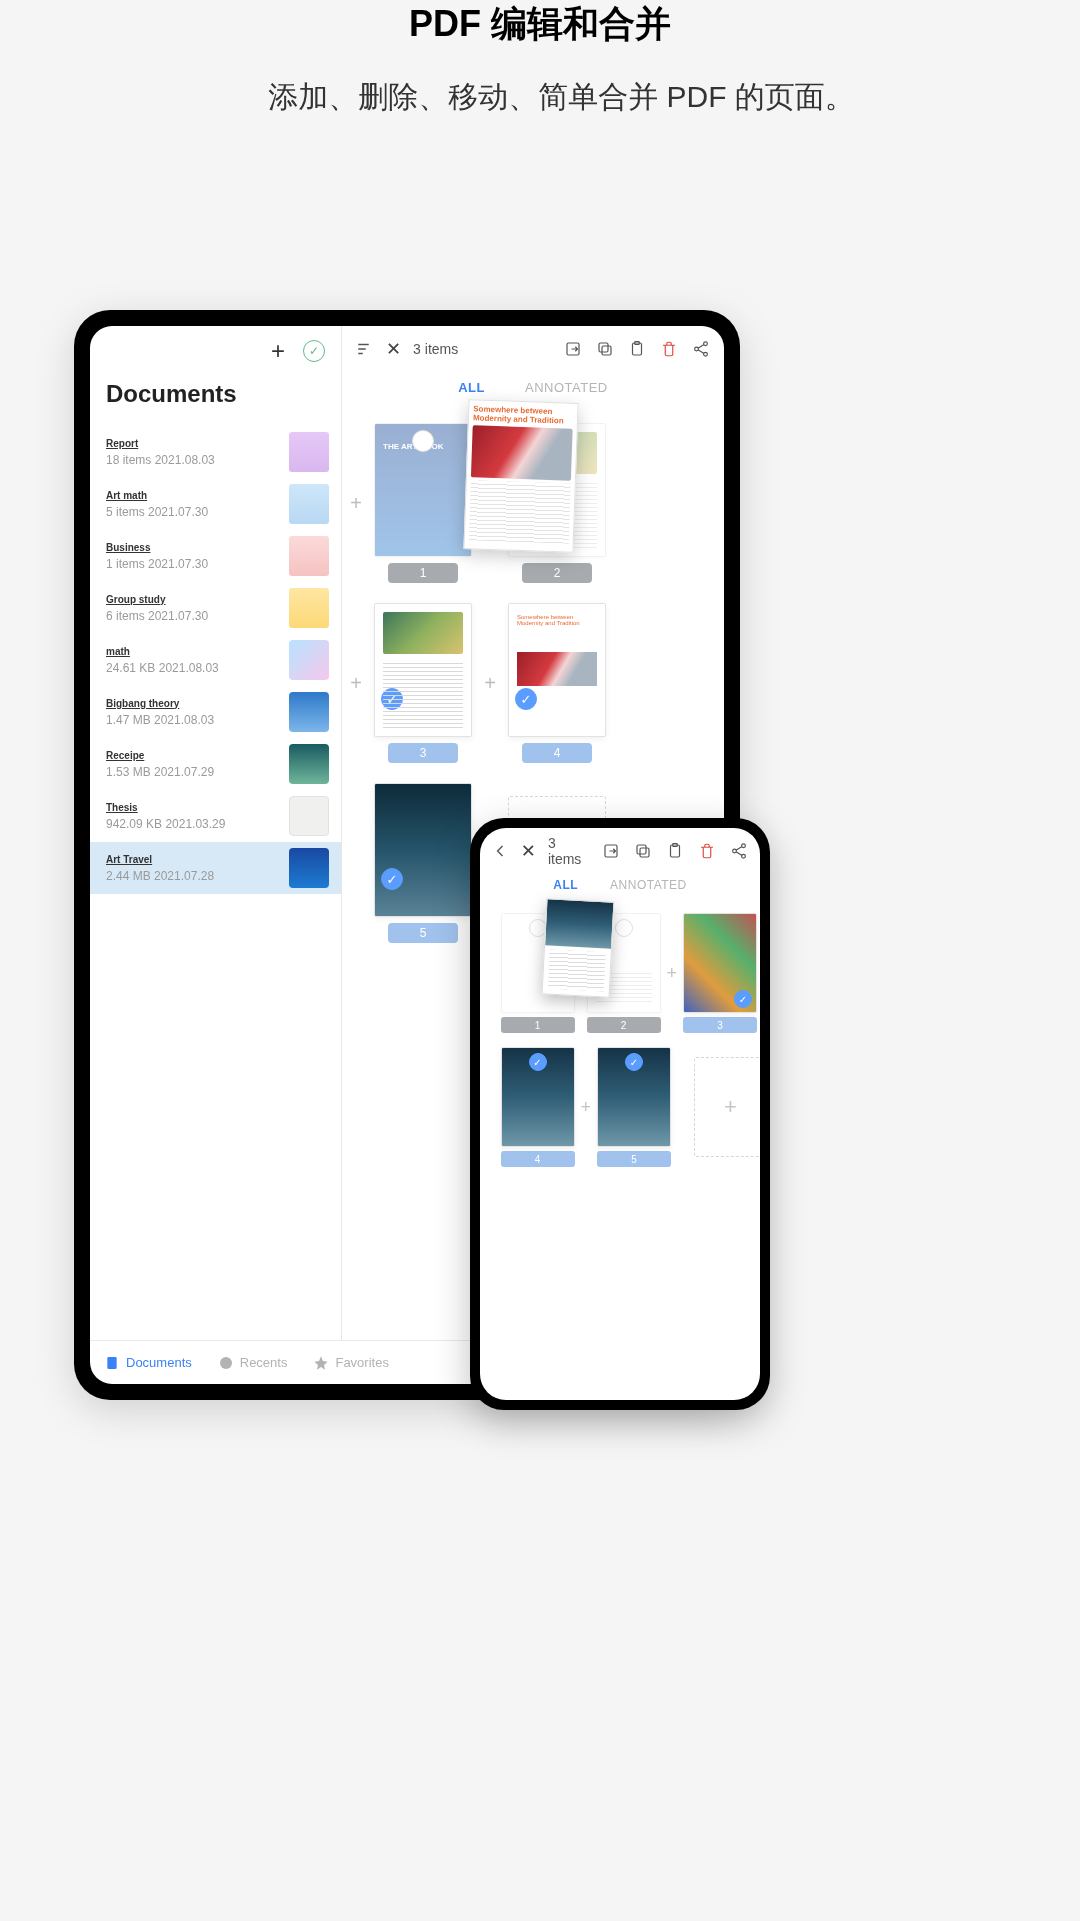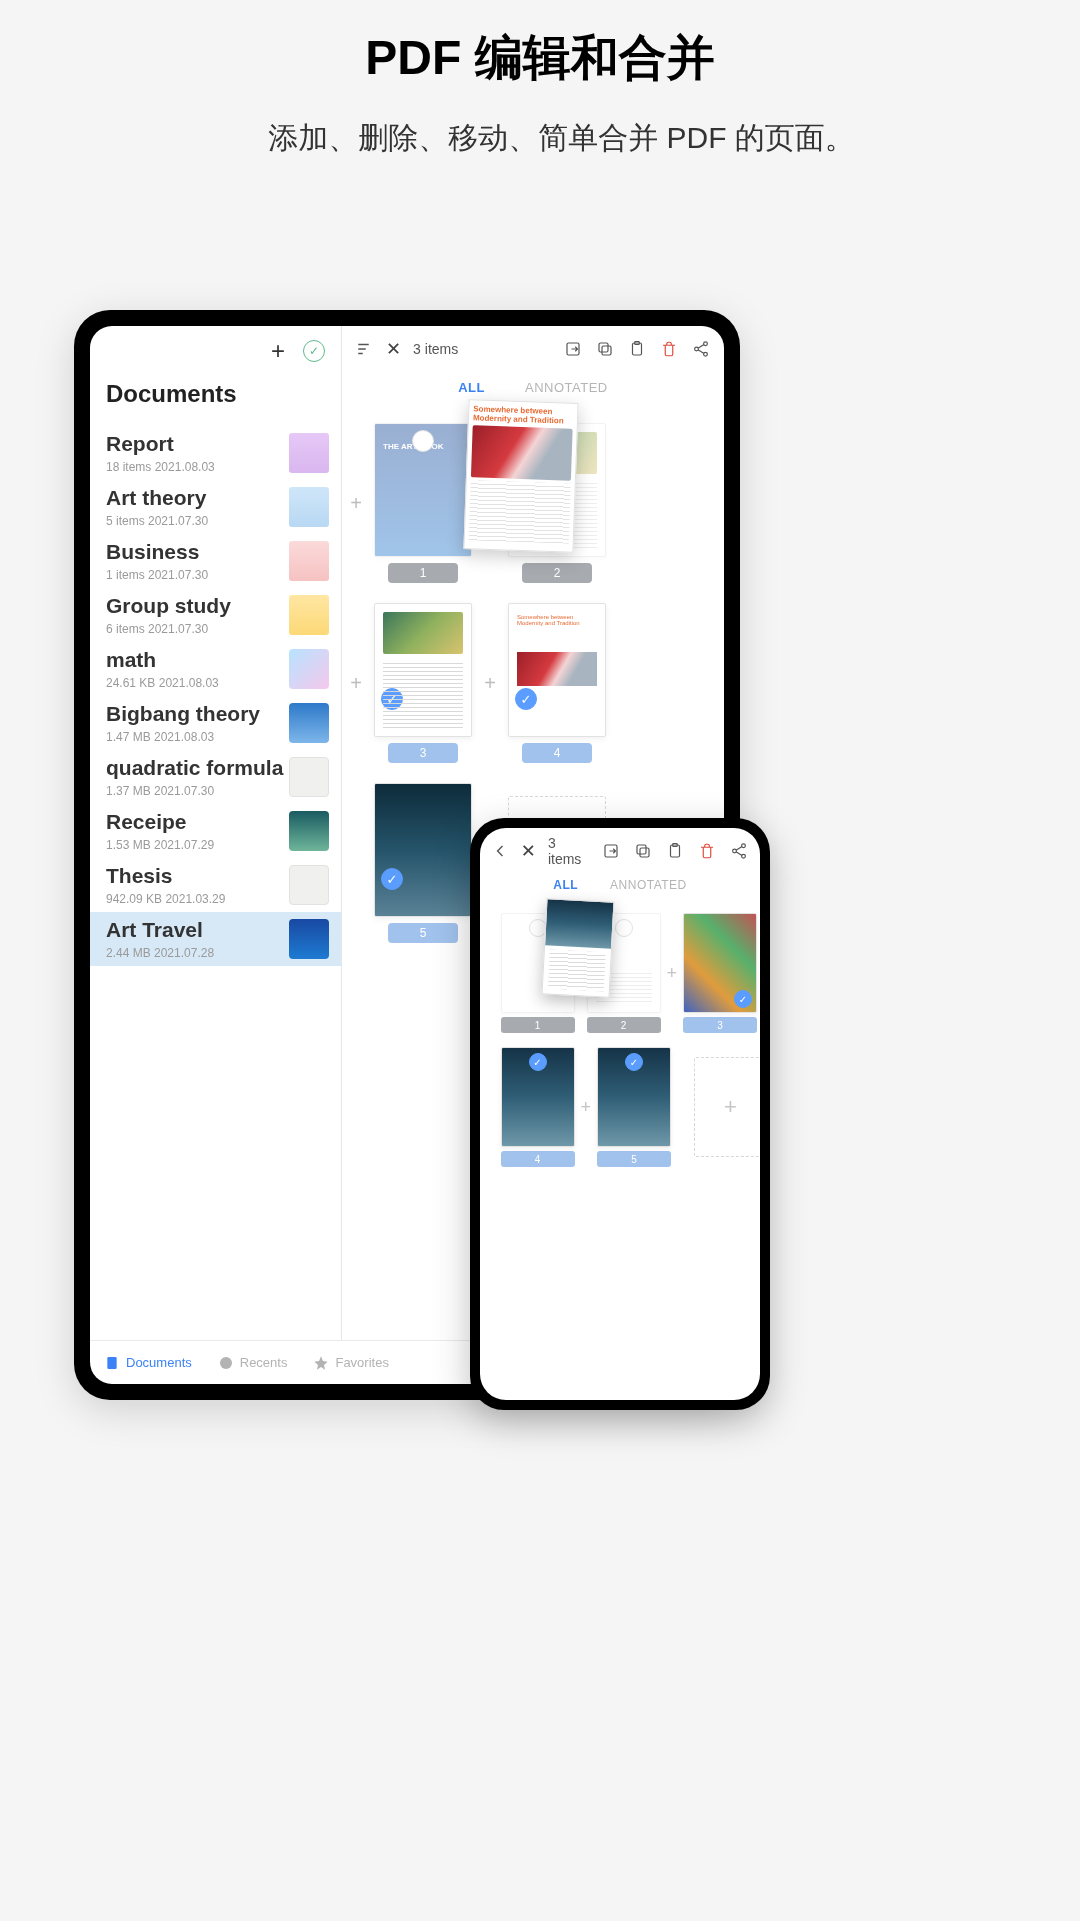--- a/index.html
+++ b/index.html
@@ -6,24 +6,23 @@
   body {
     font-family: -apple-system, BlinkMacSystemFont, "Segoe UI", sans-serif;
     background: #f5f5f5;
     width: 1080px;
     height: 1921px;
     position: relative;
     overflow: hidden;
   }
   .hero-title {
     text-align: center;
-    font-size: 48px;
+    font-size: 36px;
     font-weight: 700;
     color: #000;
-    margin-top: 26px;
   }
   .hero-sub {
     text-align: center;
     font-size: 30px;
     color: #333;
     margin-top: 28px;
     padding-left: 43px;
   }
   .tablet-frame {
     position: absolute;
@@ -76,21 +75,21 @@
   }
   .doc-list { flex:1; overflow:auto; }
   .doc-item {
     display:flex; align-items:center;
     padding: 6px 12px 6px 16px;
     cursor:pointer;
     border-bottom: 0;
   }
   .doc-item.selected { background:#d7e8f6; }
   .doc-info { flex:1; }
-  .doc-name { font-size:21px; font-weight:600; color:#333; }
+  .doc-name { font-size:10px; font-weight:600; color:#333;text-decoration:underline; }
   .doc-meta { font-size:12px; color:#9a9a9a; margin-top:4px; }
   .doc-thumb {
     width:40px; height:40px; border-radius:4px;
     flex-shrink:0;
     display:flex; align-items:center; justify-content:center;
     font-size:10px; color:#555;
   }
   .folder-purple { background: linear-gradient(#e6c8f7,#d9b7ef); border-radius:3px; }
   .folder-blue   { background: linear-gradient(#cfe6f9,#b8d8f3); border-radius:3px; }
   .folder-pink   { background: linear-gradient(#fbdada,#f6c2c2); border-radius:3px; }
@@ -306,21 +305,21 @@
         <div class="doc-list" id="doc-list">
             <div class="doc-item">
               <div class="doc-info">
                 <div class="doc-name">Report</div>
                 <div class="doc-meta">18 items   2021.08.03</div>
               </div>
               <div class="doc-thumb folder-purple"></div>
             </div>
             <div class="doc-item">
               <div class="doc-info">
-                <div class="doc-name">Art theory</div>
+                <div class="doc-name">Art math</div>
                 <div class="doc-meta">5 items   2021.07.30</div>
               </div>
               <div class="doc-thumb folder-blue"></div>
             </div>
             <div class="doc-item">
               <div class="doc-info">
                 <div class="doc-name">Business</div>
                 <div class="doc-meta">1 items   2021.07.30</div>
               </div>
               <div class="doc-thumb folder-pink"></div>
@@ -338,27 +337,20 @@
                 <div class="doc-meta">24.61 KB   2021.08.03</div>
               </div>
               <div class="doc-thumb thumb-gradient"></div>
             </div>
             <div class="doc-item">
               <div class="doc-info">
                 <div class="doc-name">Bigbang theory</div>
                 <div class="doc-meta">1.47 MB   2021.08.03</div>
               </div>
               <div class="doc-thumb thumb-sky"></div>
-            </div>
-            <div class="doc-item">
-              <div class="doc-info">
-                <div class="doc-name">quadratic formula</div>
-                <div class="doc-meta">1.37 MB   2021.07.30</div>
-              </div>
-              <div class="doc-thumb thumb-paper"></div>
             </div>
             <div class="doc-item">
               <div class="doc-info">
                 <div class="doc-name">Receipe</div>
                 <div class="doc-meta">1.53 MB   2021.07.29</div>
               </div>
               <div class="doc-thumb thumb-mag"></div>
             </div>
             <div class="doc-item">
               <div class="doc-info">

